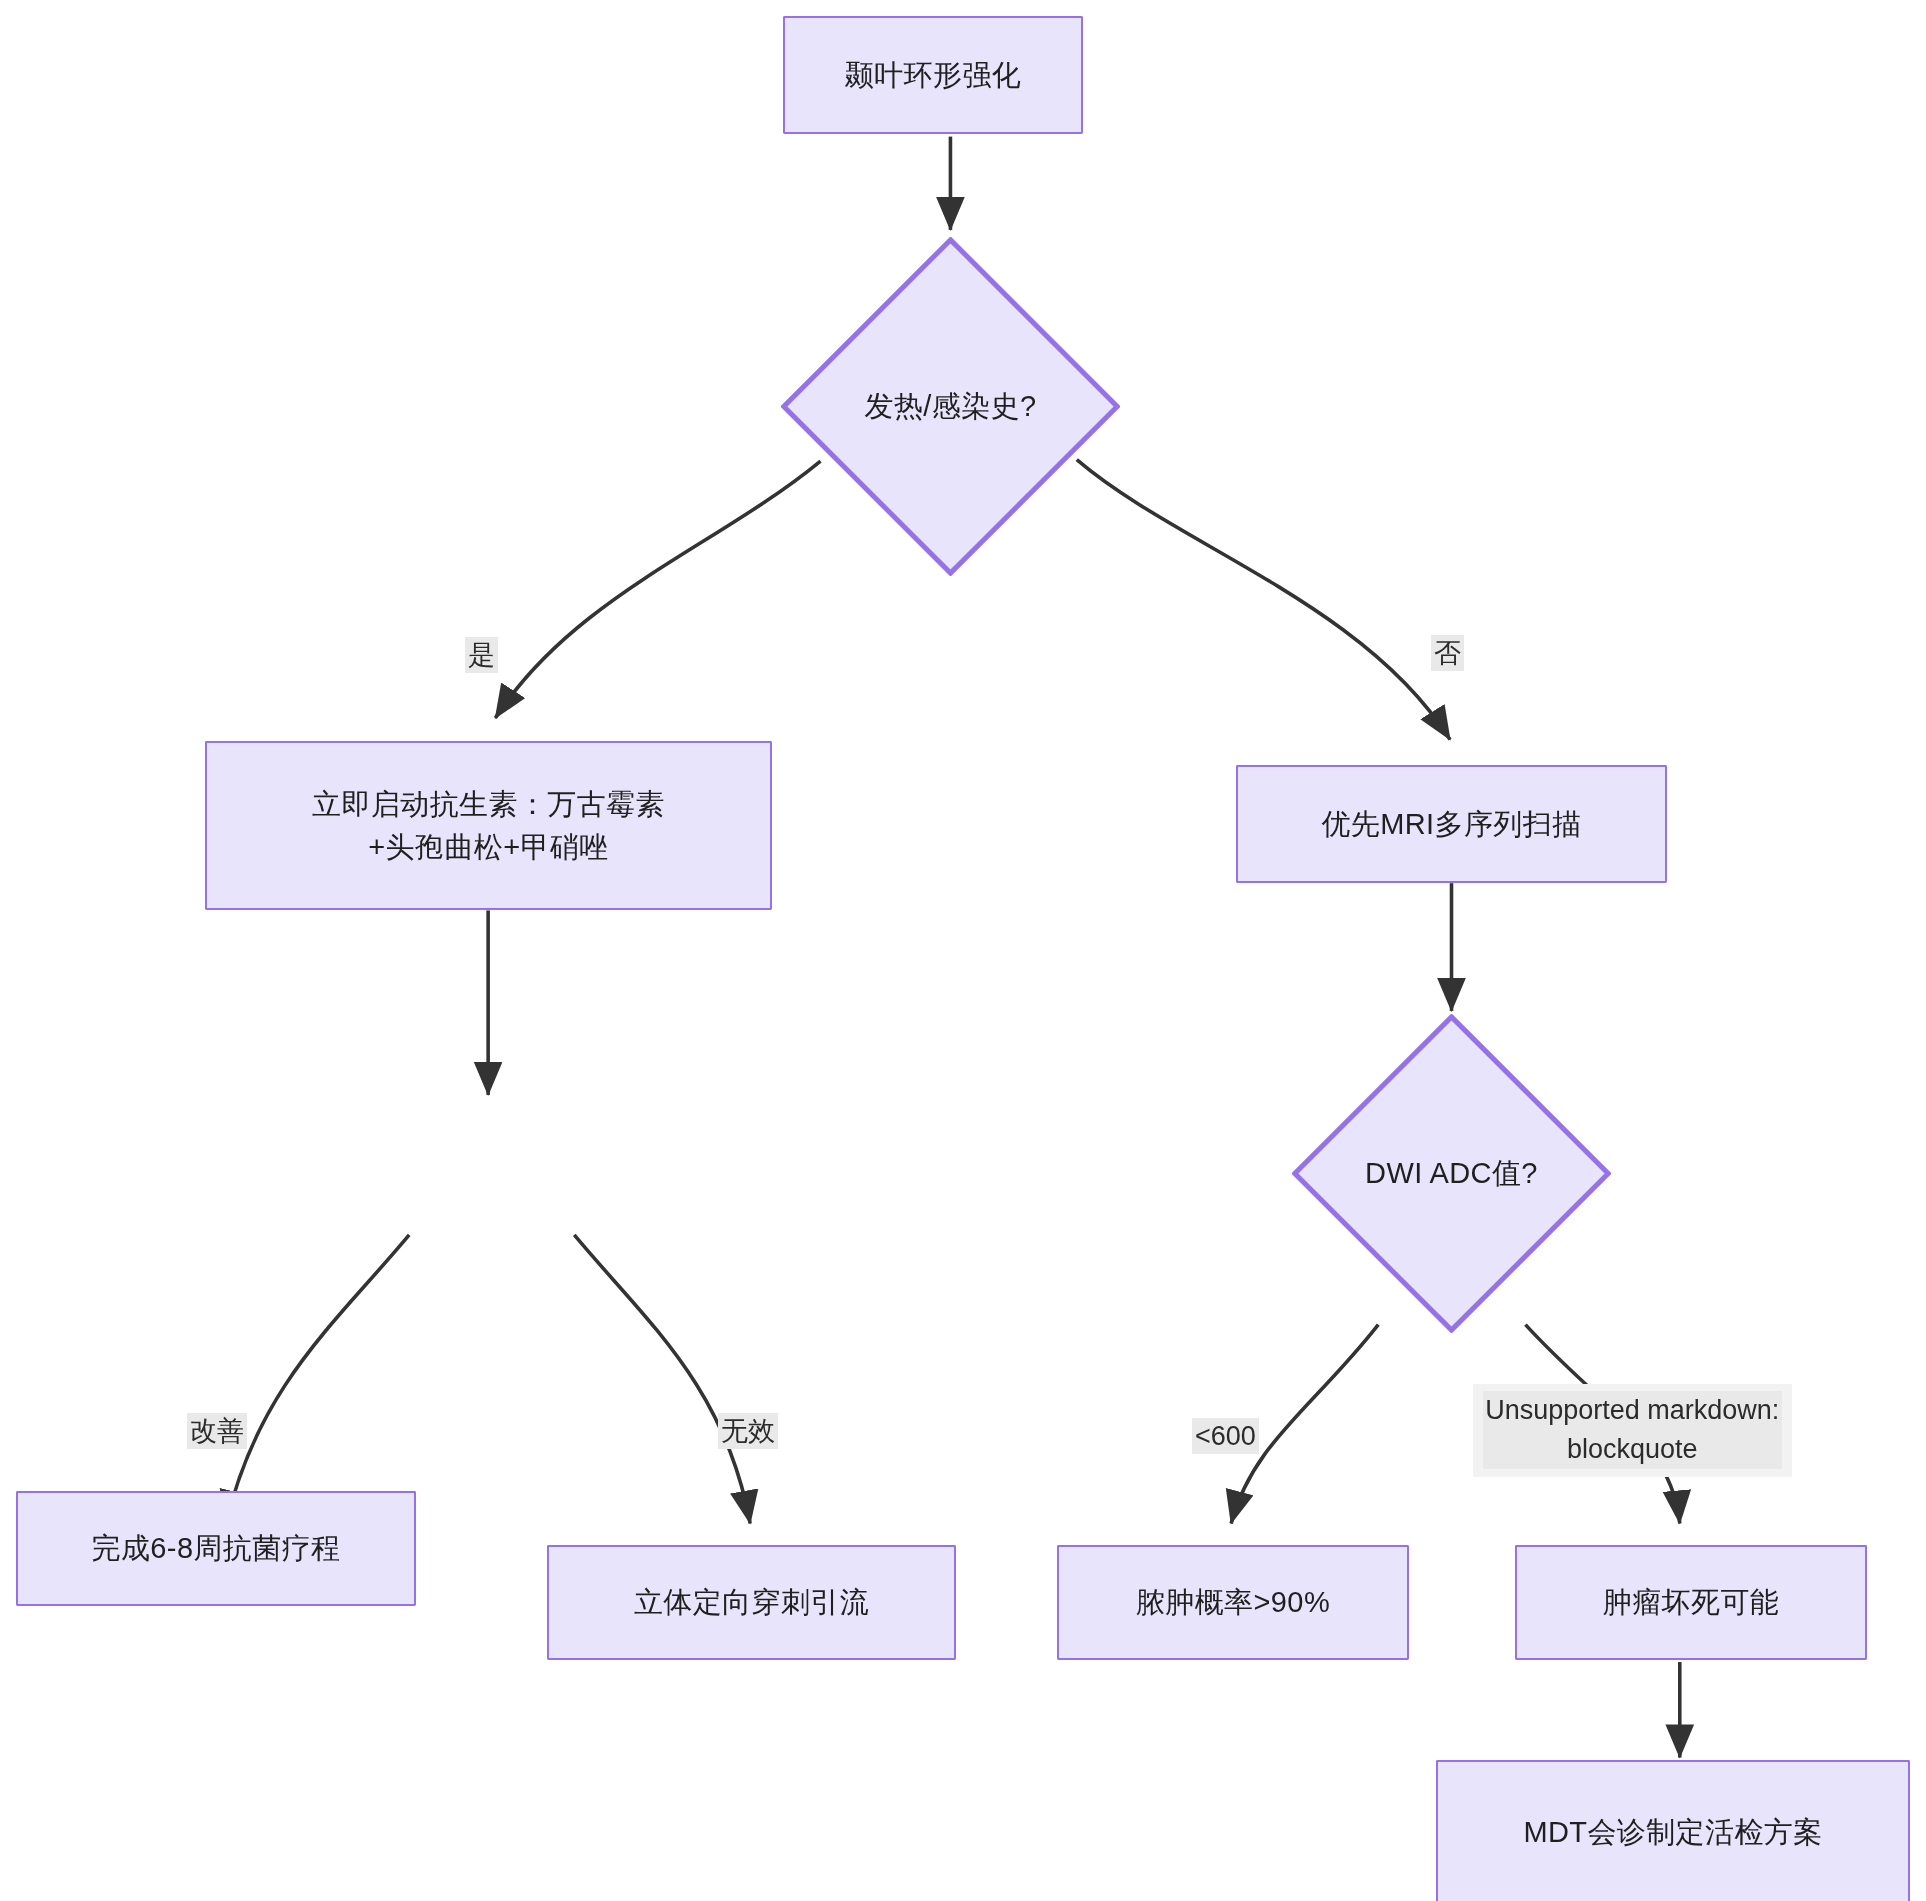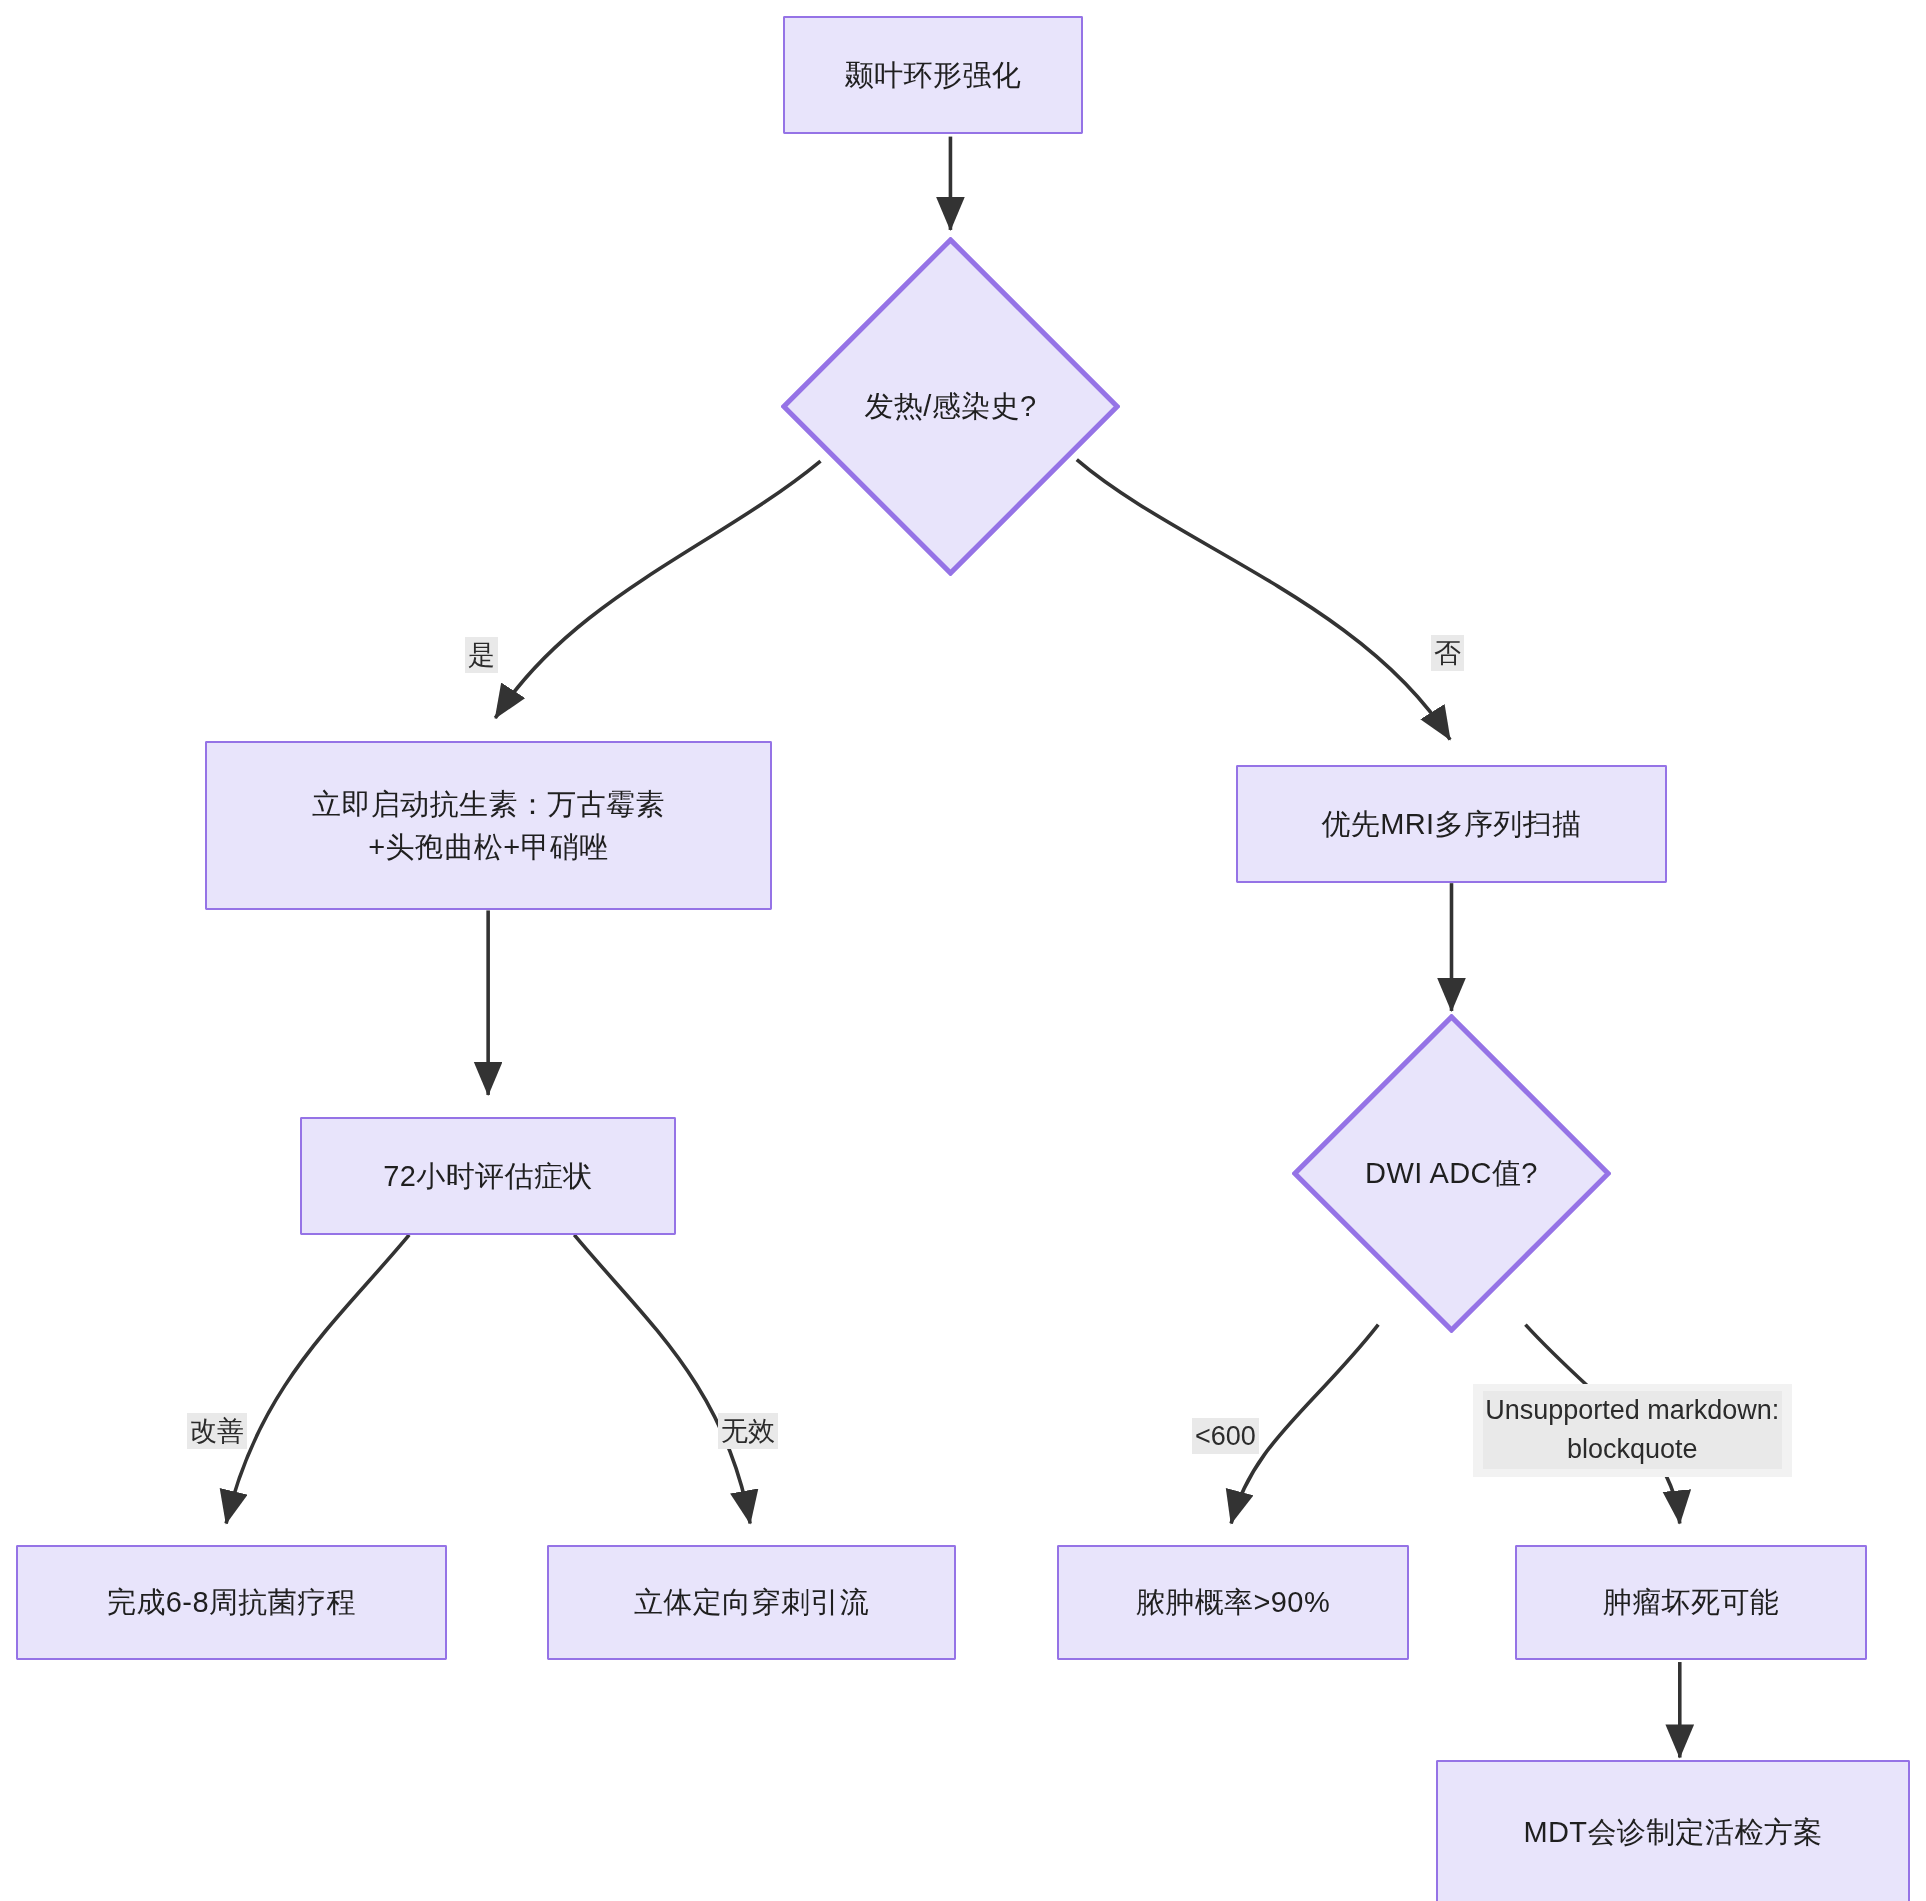--- a/index.html
+++ b/index.html
@@ -137,32 +137,29 @@
 
   <div class="node rect" style="left:1236px; top:765px; width:431px; height:118px;">
     <div class="label">优先MRI多序列扫描</div>
   </div>
 
   <div class="node rect" style="left:205px; top:741px; width:567px; height:169px;">
     <div class="label">立即启动抗生素：万古霉素
 +头孢曲松+甲硝唑</div>
   </div>
 
-  <div class="node rect" style="left:300px; top:1117px; width:376px; height:118px;">
-    <div class="label">72小时评估症状</div>
-  </div>
 
   <div class="diamond-wrap" style="left:1292px; top:1014px; width:319px; height:319px;">
     <svg class="diamond-shape" viewBox="0 0 444 444" preserveAspectRatio="none">
       <polygon points="222,4 440,222 222,440 4,222" fill="#e8e4fb" stroke="#9573e6" stroke-width="7"></polygon>
     </svg>
     <div class="diamond-text">DWI ADC值?</div>
   </div>
 
-  <div class="node rect" style="left:16px; top:1545px; width:431px; height:115px;">
+  <div class="node rect" style="left:16px; top:1491px; width:400px; height:115px;">
     <div class="label">完成6-8周抗菌疗程</div>
   </div>
 
   <div class="node rect" style="left:547px; top:1545px; width:409px; height:115px;">
     <div class="label">立体定向穿刺引流</div>
   </div>
 
   <div class="node rect" style="left:1057px; top:1545px; width:352px; height:115px;">
     <div class="label">脓肿概率&gt;90%</div>
   </div>

